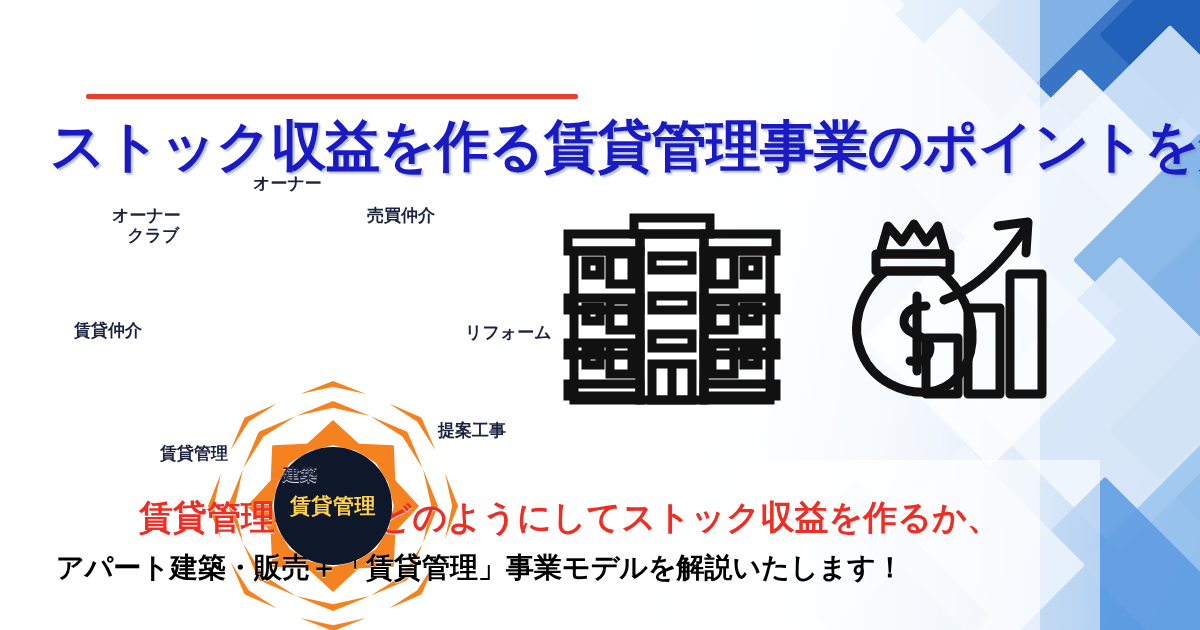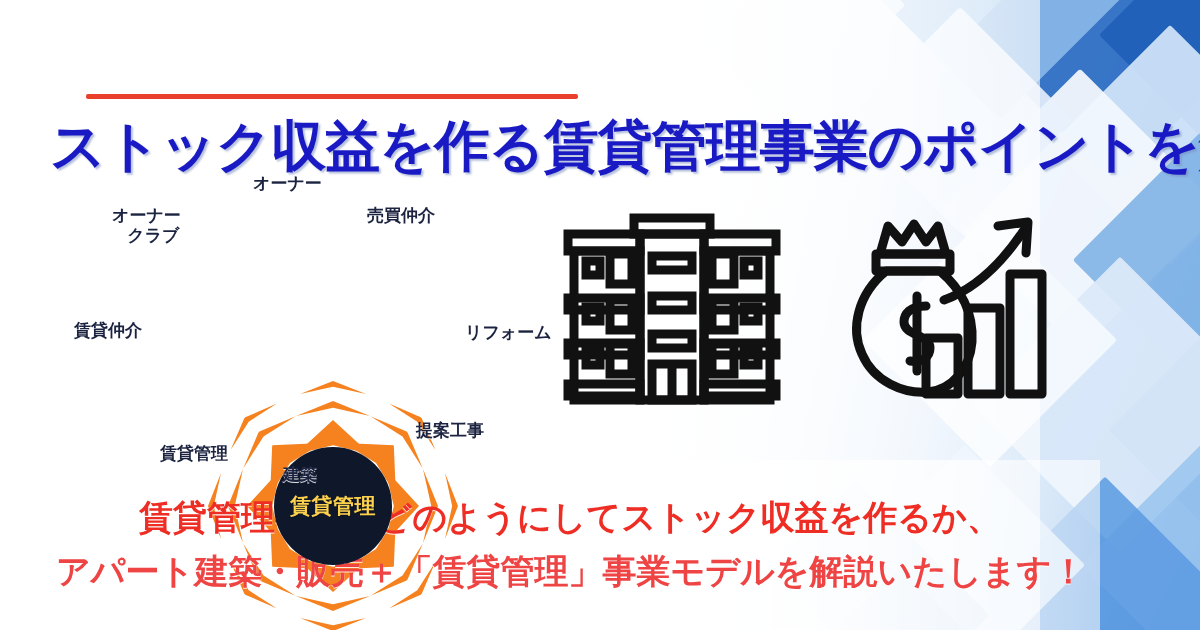--- a/index.html
+++ b/index.html
@@ -94,21 +94,21 @@
 
   
   .cta1 {
     position:absolute; left:139px; top:495px;
     font-size:34px; font-weight:bold; color:#ee2d24;
     letter-spacing:0px; white-space:nowrap;
     text-shadow:0 1px 0 rgba(255,255,255,.85);
   }
   .cta2 {
     position:absolute; left:56px; top:549px;
-    font-size:34px; font-weight:bold; color:#ef4444;
+    font-size:28px; font-weight:bold; color:#000000;
     letter-spacing:0px; white-space:nowrap;
     text-shadow:0 1px 0 rgba(255,255,255,.85);
     text-align:right;
   }
 </style>
 </head>
 <body>
 
 <div id="stage">
 
@@ -191,21 +191,21 @@
     <div class="hub">
       <span class="hub-label">賃貸管理</span>
     </div>
 
     <div class="diag-label" style="left:213px;top:-1px;">オーナー</div>
 
     <div class="diag-label" style="left:327px;top:31px;">売買仲介</div>
 
     <div class="diag-label" style="left:410px;top:148px;margin-left:15px;">リフォーム</div>
 
-    <div class="diag-label" style="left:376px;top:246px;">提案工事</div>
+    <div class="diag-label" style="left:398px;top:246px;">提案工事</div>
 
     <div class="diag-label" style="left:243px;top:290px;">建築</div>
 
     <div class="diag-label" style="left:120px;top:269px;">賃貸管理</div>
 
     <div class="diag-label" style="left:34px;top:146px;">賃貸仲介</div>
 
     <div class="diag-label" style="left:72px;top:31px;text-align:center;">
       <div>オーナー</div>
       <div style="margin-left:14px;">クラブ</div>

